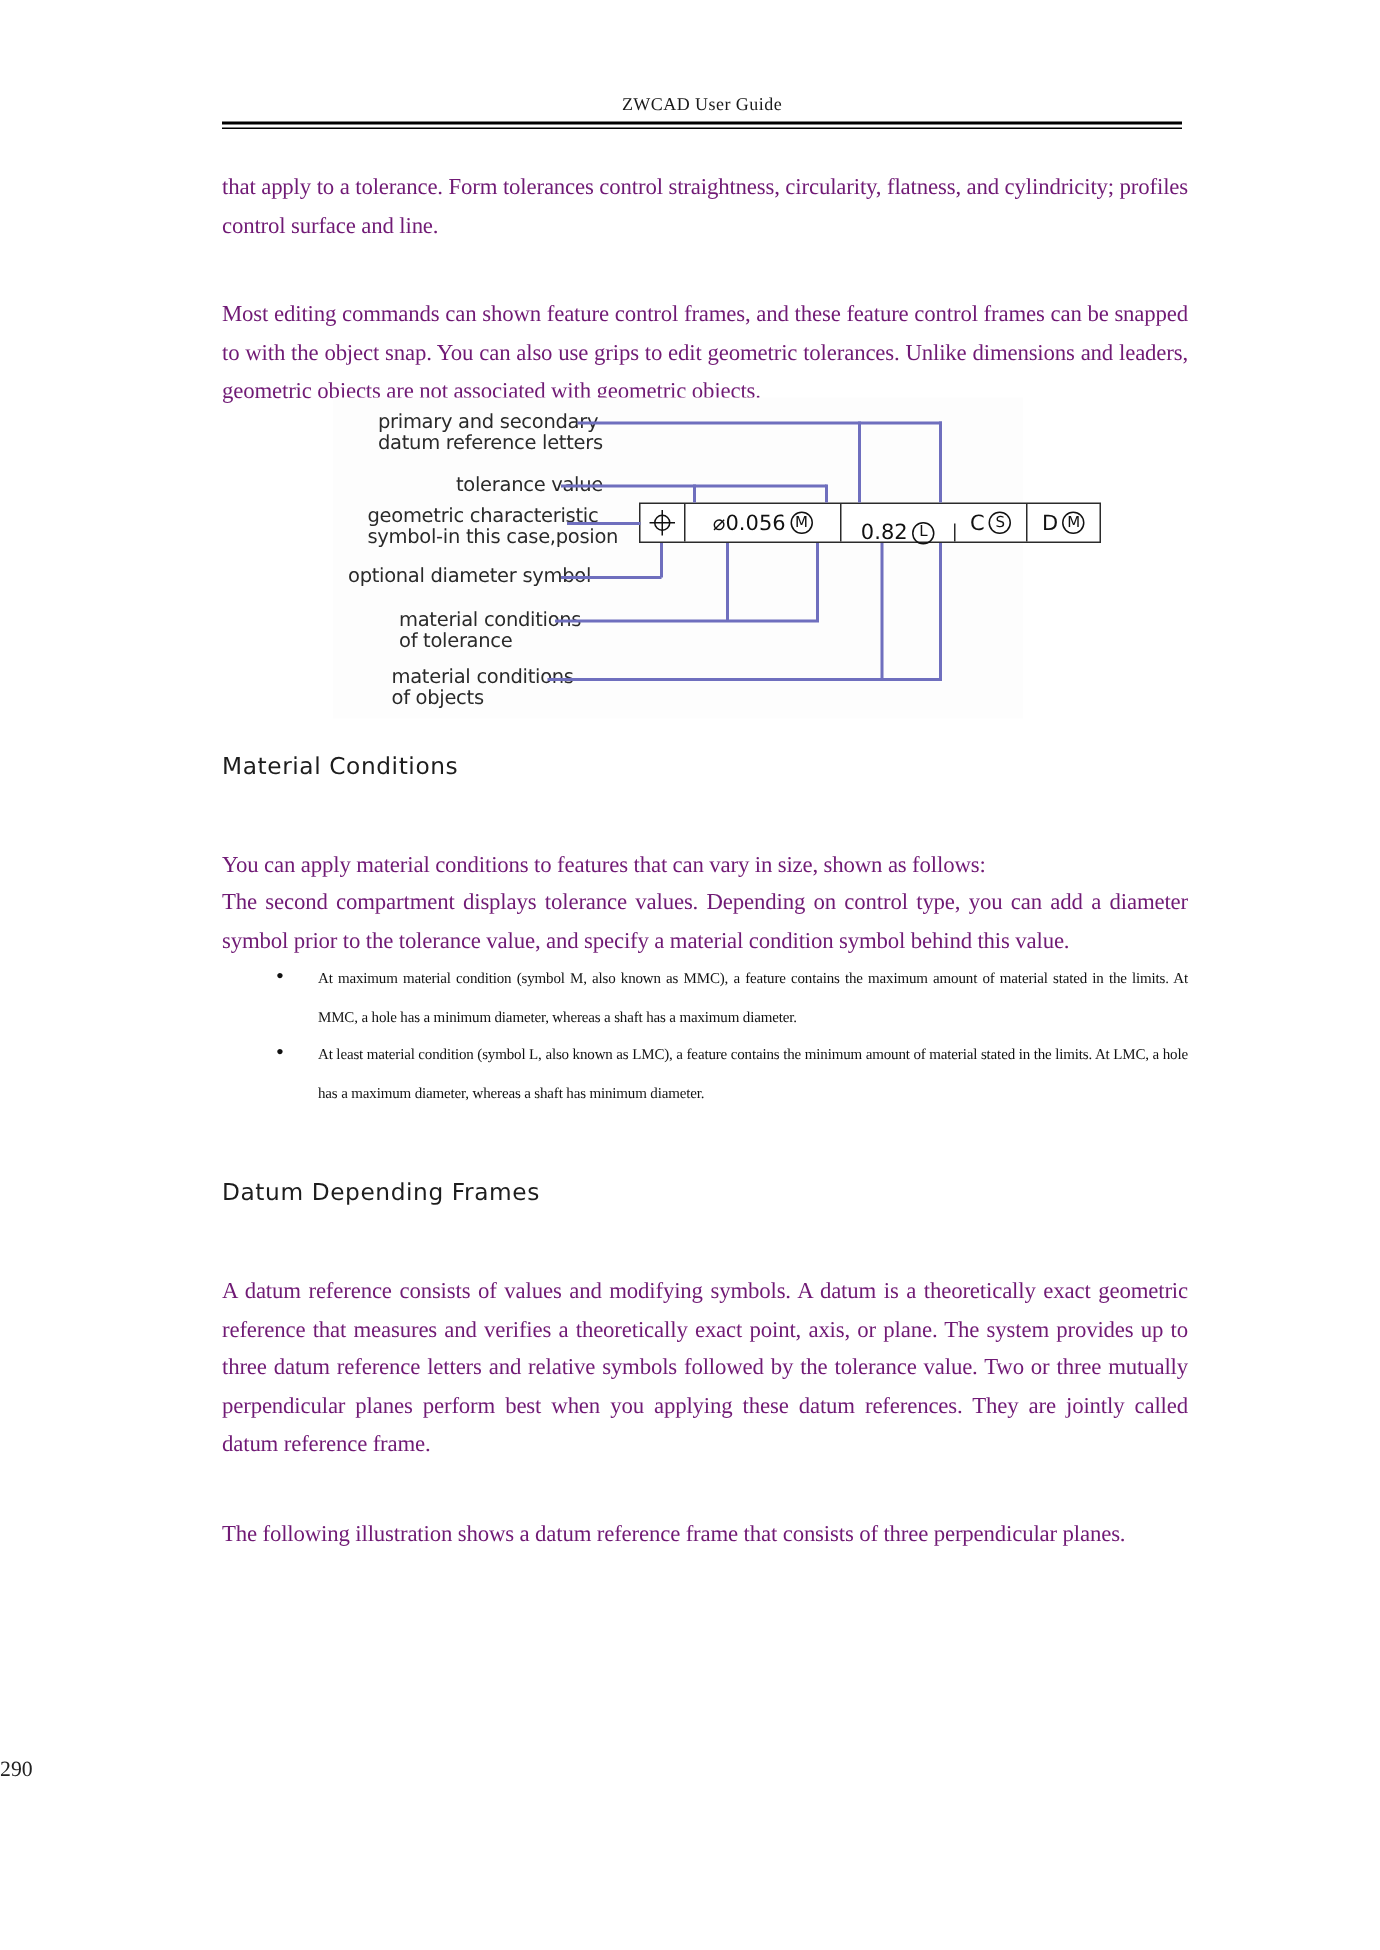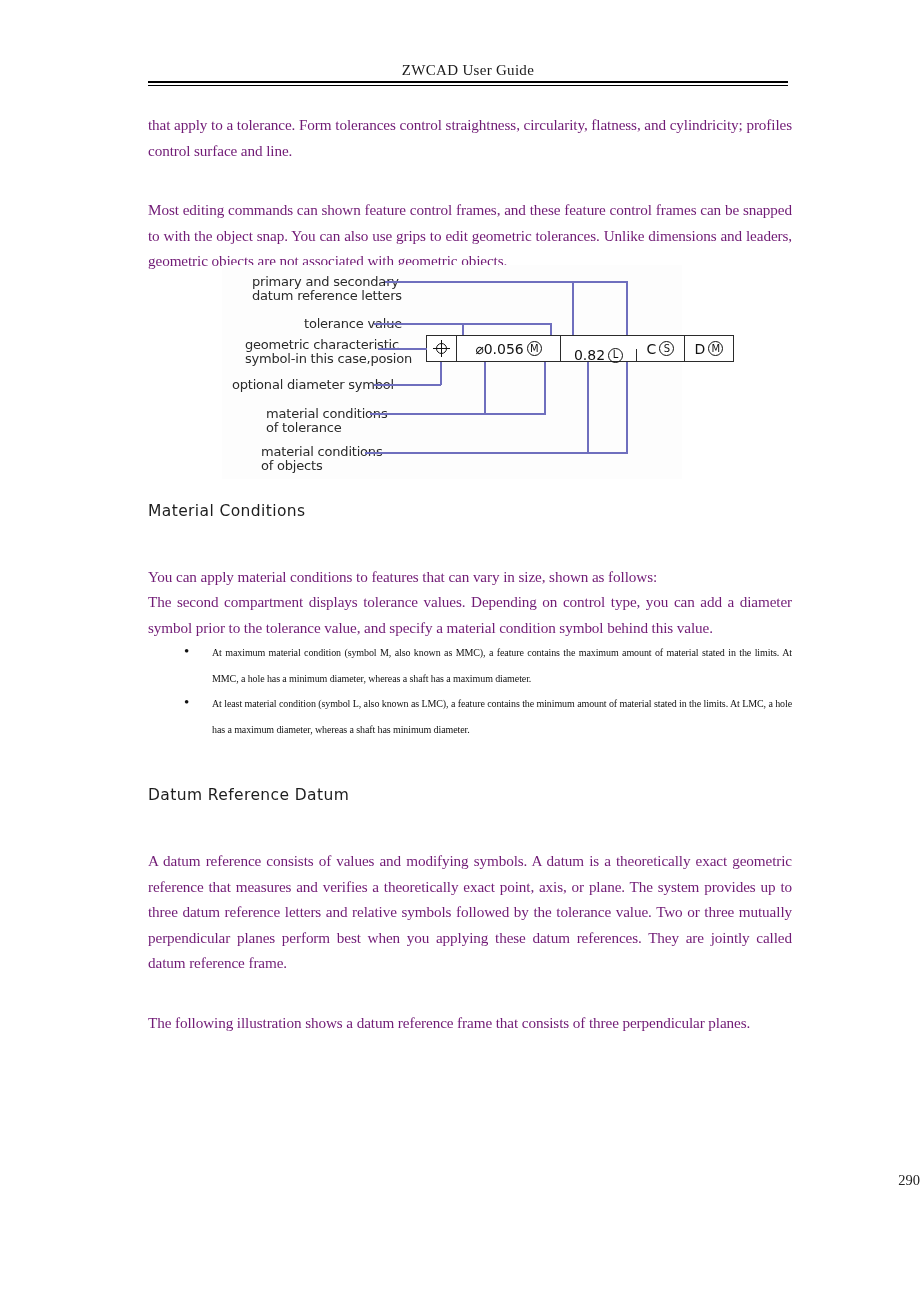--- a/index.html
+++ b/index.html
@@ -20,21 +20,21 @@
   
   .header {
     position: absolute;
     left: 148px;
     top: 62px;
     width: 640px;
     text-align: center;
   }
   .header-title {
     font-family: "Liberation Serif", "DejaVu Serif", serif;
-    font-size: 15px;
+    font-size: 12px;
     letter-spacing: 0.3px;
     color: #1a1a1a;
     white-space: nowrap;
   }
   .header-rule {
     position: absolute;
     left: 148px;
     width: 640px;
     background: #000000;
   }
@@ -191,21 +191,21 @@
     width: 1.4px; height: 17px;
     background: #111111;
   }
 
   
   .page-number {
     position: absolute;
     left: 0;
     top: 1172px;
     width: 920px;
-    text-align: right;
+    text-align: left;
     font-size: 14.5px;
     color: #222222;
     font-family: "Liberation Serif", "DejaVu Serif", serif;
   }
 </style>
 </head>
 <body>
 
 <div class="page">
 
@@ -233,21 +233,21 @@
     <p class="para">The second compartment displays tolerance values. Depending on control type, you can add a diameter symbol prior to the tolerance value, and specify a material condition symbol behind this value.</p>
 
     <ul class="bullets">
       <li>At maximum  material condition (symbol M, also known as MMC), a feature contains the maximum  amount of material stated in the limits. At MMC, a hole has a minimum diameter, whereas a shaft has a maximum diameter.</li>
       <li>At least material condition (symbol L, also known as LMC), a feature contains the minimum amount of material stated in the limits. At LMC, a hole has a maximum  diameter, whereas a shaft has minimum diameter.</li>
     </ul>
 
 
     <div class="gap-lg"></div>
 
-    <h2 class="section-head">Datum Reference Datum</h2>
+    <h2 class="section-head">Datum Depending Frames</h2>
 
     <div class="gap-lg"></div>
 
     <p class="para">A datum reference consists of values and modifying symbols. A datum is a theoretically exact geometric reference that measures and verifies a theoretically exact point, axis, or plane. The system provides up to three datum reference letters and relative symbols followed by the tolerance value. Two or three mutually perpendicular planes perform best when you applying these datum references. They are jointly called datum reference frame.</p>
 
     <div class="gap-md"></div>
 
     <p class="para">The following illustration shows a datum reference frame that consists of three perpendicular planes.</p>
   </div>
 

